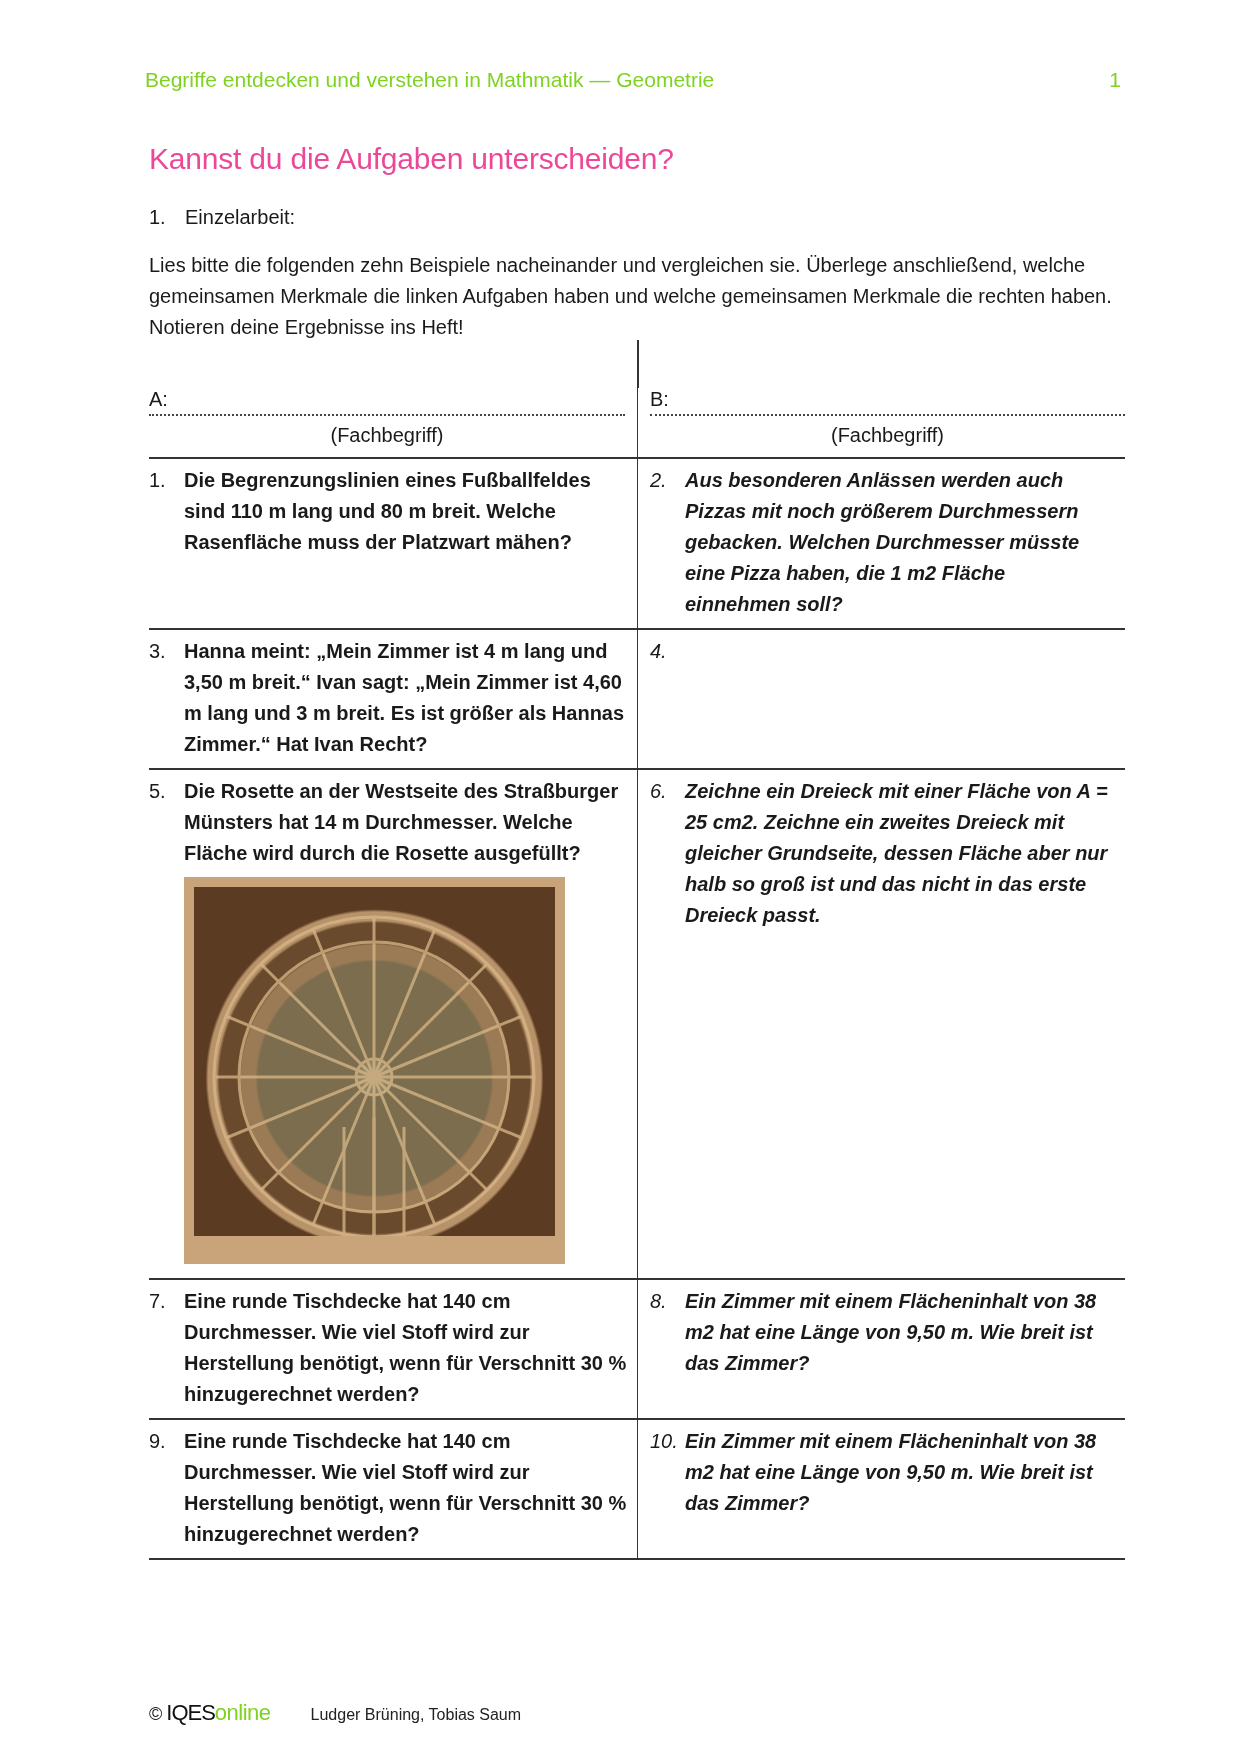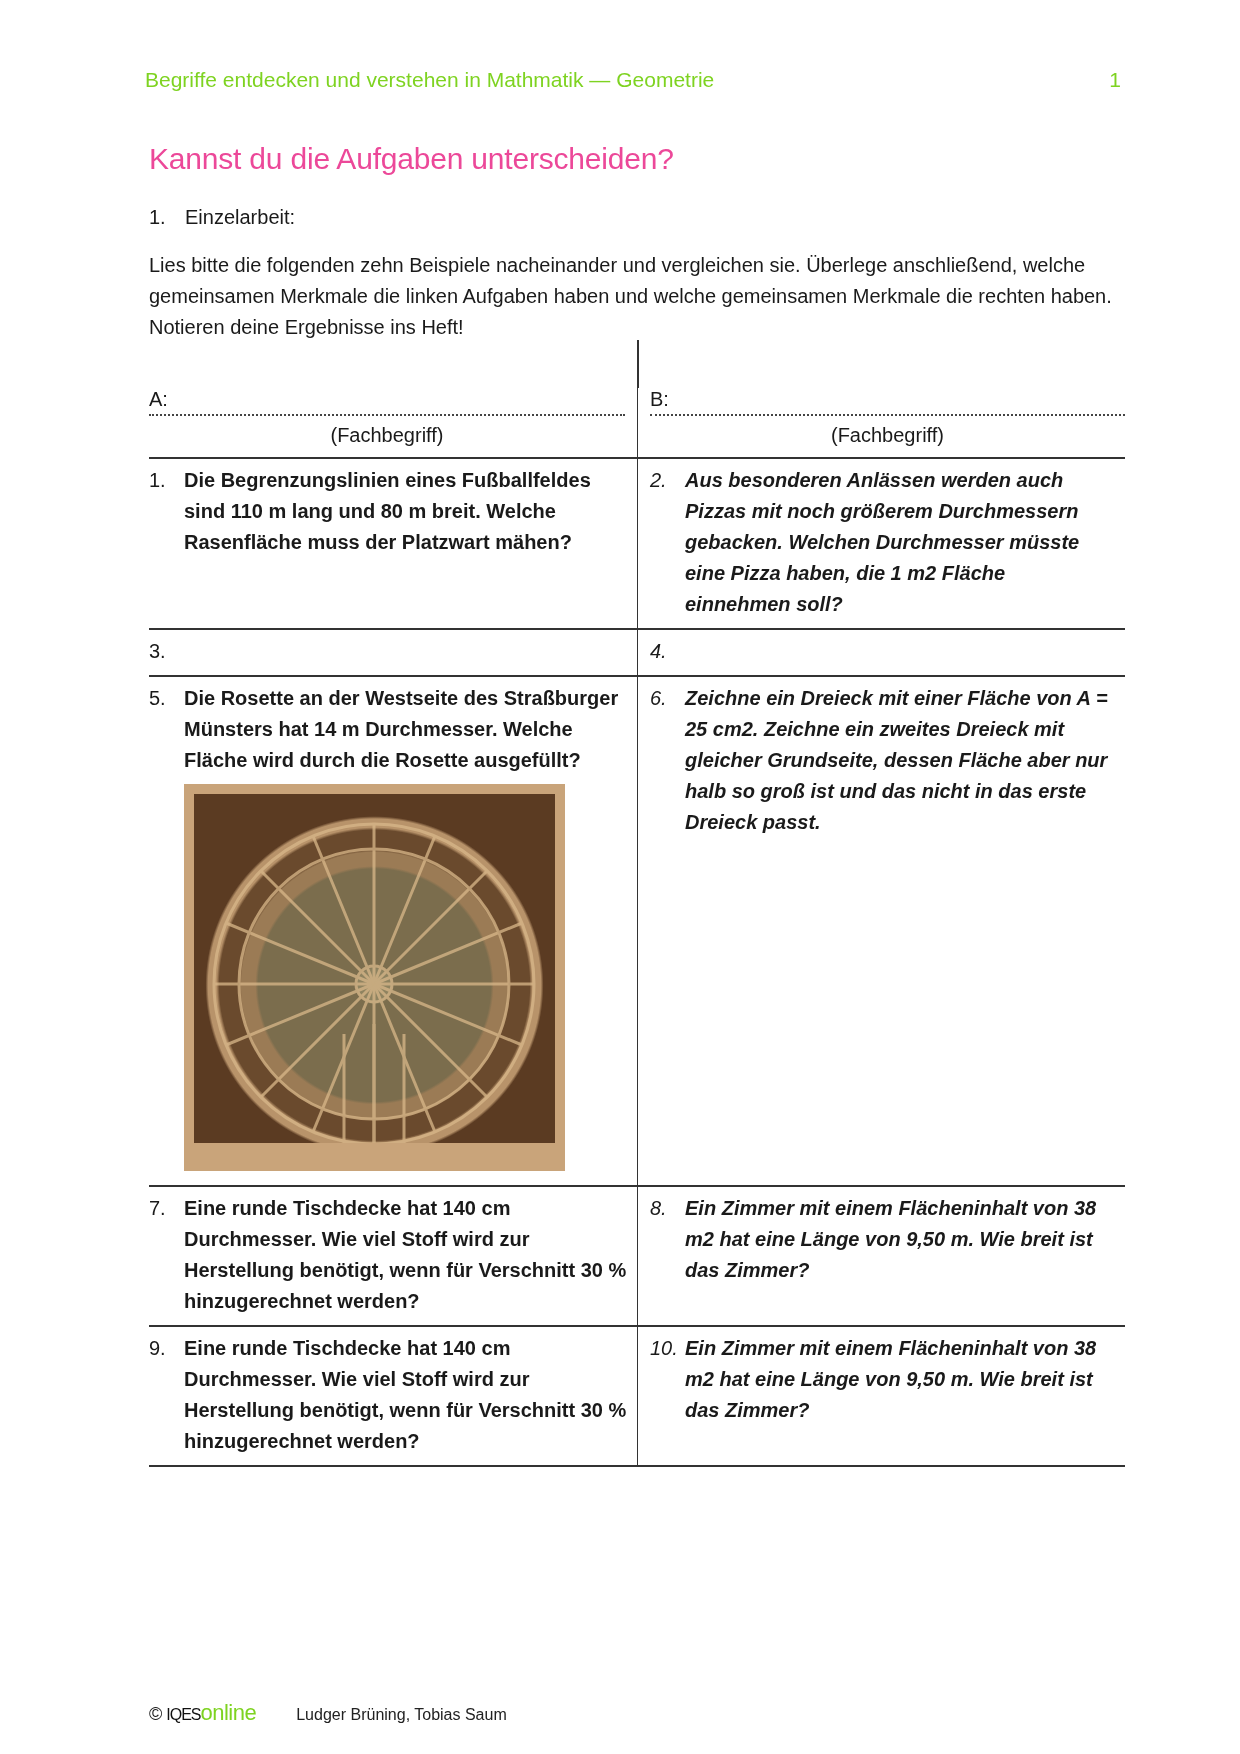--- a/index.html
+++ b/index.html
@@ -54,21 +54,21 @@
     width: 381px; height: 387px; margin: 8px 0 6px 35px; position: relative;
     background: radial-gradient(circle at 50% 52%, #8f8360 0 6%, #7b6d4d 7% 42%, #9b7b55 43% 48%, #6a4a2d 49% 56%, #b8936a 57% 60%, #5b3b22 61% 100%);
     overflow: hidden;
   }
   .photo .frame { position: absolute; inset: 0; border: 10px solid #c9a47a; border-bottom-width: 28px; box-sizing: border-box; }
   .photo .spokes { position: absolute; inset: 0; }
   .footer {
     position: absolute; left: 149px; top: 1700px; font-size: 16px; display: flex; align-items: baseline;
   }
   .footer .copy { font-size: 18px; margin-right: 4px; }
-  .footer .iqes { font-size: 16px; letter-spacing: -1px; color: #111; }
+  .footer .iqes { font-size: 22px; letter-spacing: -1px; color: #111; }
   .footer .online { font-size: 22px; color: #7ed321; letter-spacing: -0.5px; margin-right: 40px; }
   .footer .authors { font-size: 16px; color: #222; }
 </style>
 </head>
 <body>
 
 <div class="header">
   <span>Begriffe entdecken und verstehen in Mathmatik  —  Geometrie</span>
   <span class="pg">1</span>
 </div>
@@ -103,20 +103,21 @@
     </div>
     <div class="cell right">
       <span class="n">2.</span>
       <span class="t">Aus besonderen Anlässen werden auch Pizzas mit noch größerem Durchmessern gebacken. Welchen Durchmesser müsste eine Pizza haben, die 1 m2 Fläche einnehmen soll?</span>
     </div>
   </div>
 
   <div class="row">
     <div class="cell left">
       <span class="n">3.</span>
+      <span class="t">Hanna meint: „Mein Zimmer ist 4 m lang und 3,50 m breit.“ Ivan sagt: „Mein Zimmer ist 4,60 m lang und 3 m breit. Es ist größer als Hannas Zimmer.“ Hat Ivan Recht?</span>
     </div>
     <div class="cell right">
       <span class="n">4.</span>
     </div>
   </div>
 
   <div class="row">
     <div class="cell left" style="flex-direction:column;">
       <div style="display:flex;">
         <span class="n">5.</span>

